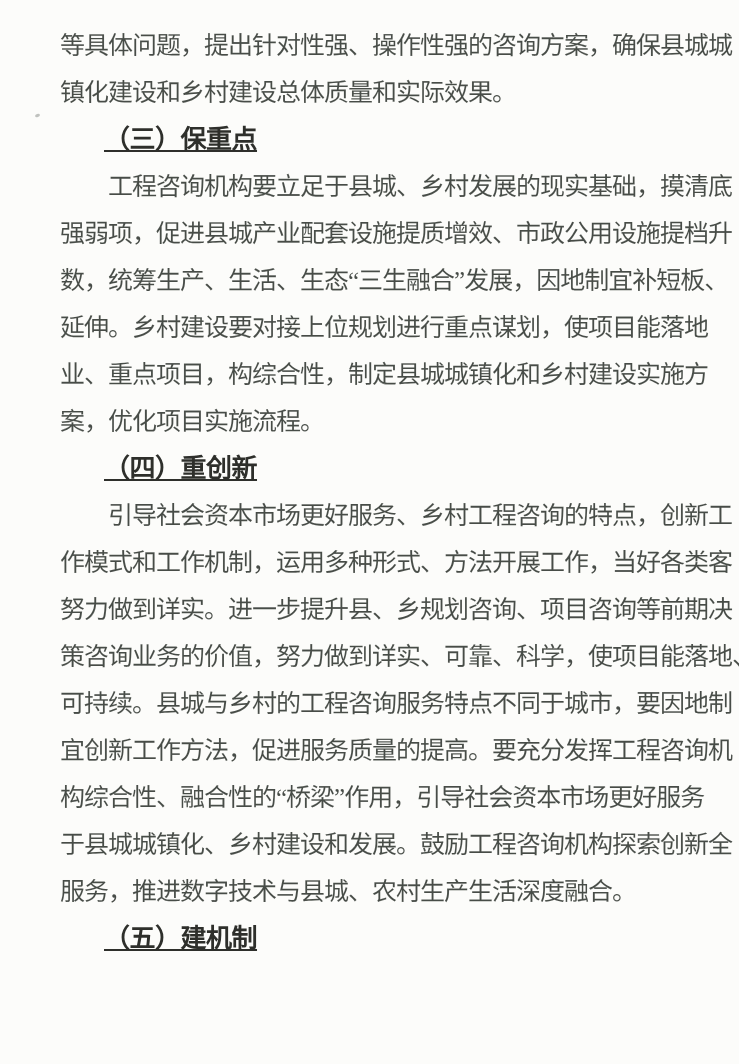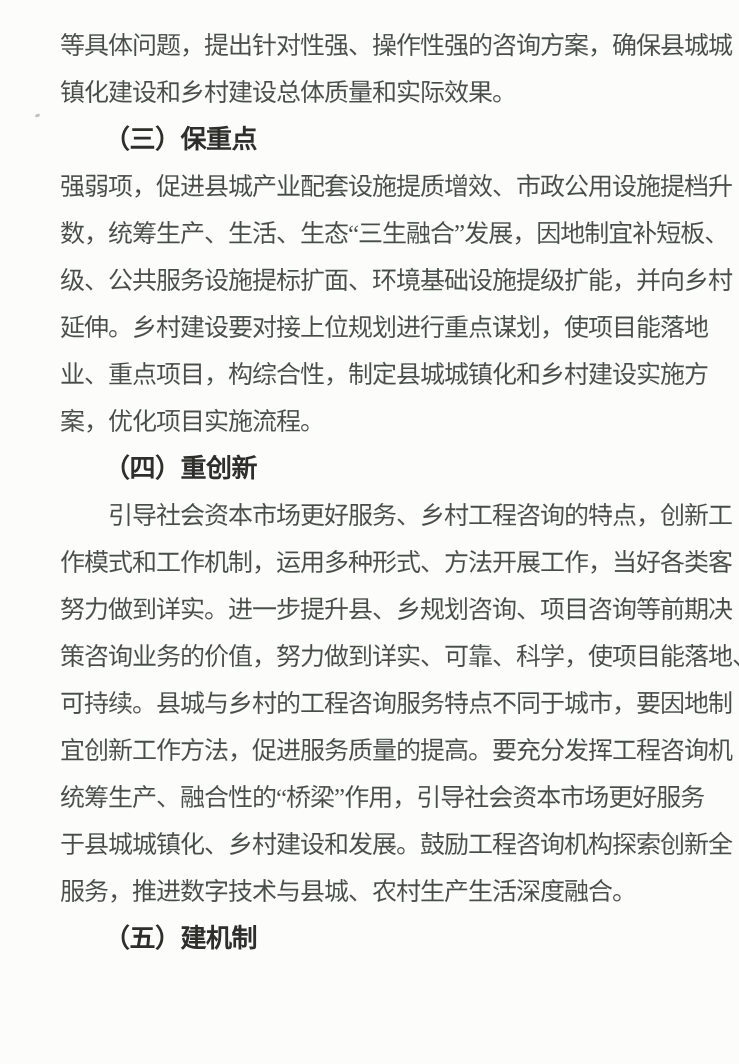--- a/index.html
+++ b/index.html
@@ -36,20 +36,21 @@
   }
   .doc-heading {
     white-space: nowrap;
     height: 47px;
     line-height: 47px;
     font-size: 26px;
     letter-spacing: -0.5px;
     padding-left: 44px;
     color: var(--heading-color, #2e2f2b);
     font-weight: 700;
+    text-decoration: underline;
   }
   .scan-speck {
     position: absolute;
     left: 35px;
     top: 114px;
     width: 5px;
     height: 3px;
     background: rgba(120,125,120,0.45);
     border-radius: 50%;
     transform: rotate(-20deg);
@@ -57,31 +58,31 @@
 </style>
 </head>
 <body style="--page-bg: #fcfcfa; --body-color: #474c47; --heading-color: #2e2f2b;">
 
 <div class="page">
   <span class="scan-speck"></span>
   <div id="doc-body">
       <div class="doc-line">等具体问题，提出针对性强、操作性强的咨询方案，确保县城城</div>
       <div class="doc-line">镇化建设和乡村建设总体质量和实际效果。</div>
       <div class="doc-heading">（三）保重点</div>
+      <div class="doc-line indent">工程咨询机构要立足于县城、乡村发展的现实基础，摸清底</div>
       <div class="doc-line">强弱项，促进县城产业配套设施提质增效、市政公用设施提档升</div>
       <div class="doc-line">数，统筹生产、生活、生态“三生融合”发展，因地制宜补短板、</div>
-      <div class="doc-line">级、公共服务设施提标扩面、环境基础设施提级扩能，并向乡村</div>
       <div class="doc-line">延伸。乡村建设要对接上位规划进行重点谋划，使项目能落地</div>
       <div class="doc-line">业、重点项目，构综合性，制定县城城镇化和乡村建设实施方</div>
       <div class="doc-line">案，优化项目实施流程。</div>
       <div class="doc-heading">（四）重创新</div>
       <div class="doc-line indent">引导社会资本市场更好服务、乡村工程咨询的特点，创新工</div>
       <div class="doc-line">作模式和工作机制，运用多种形式、方法开展工作，当好各类客</div>
       <div class="doc-line">努力做到详实。进一步提升县、乡规划咨询、项目咨询等前期决</div>
       <div class="doc-line">策咨询业务的价值，努力做到详实、可靠、科学，使项目能落地、</div>
       <div class="doc-line">可持续。县城与乡村的工程咨询服务特点不同于城市，要因地制</div>
       <div class="doc-line">宜创新工作方法，促进服务质量的提高。要充分发挥工程咨询机</div>
-      <div class="doc-line">统筹生产、融合性的“桥梁”作用，引导社会资本市场更好服务</div>
+      <div class="doc-line">构综合性、融合性的“桥梁”作用，引导社会资本市场更好服务</div>
       <div class="doc-line">于县城城镇化、乡村建设和发展。鼓励工程咨询机构探索创新全</div>
       <div class="doc-line">服务，推进数字技术与县城、农村生产生活深度融合。</div>
       <div class="doc-heading">（五）建机制</div>
     </div>
 </div>
 
 </body></html>

